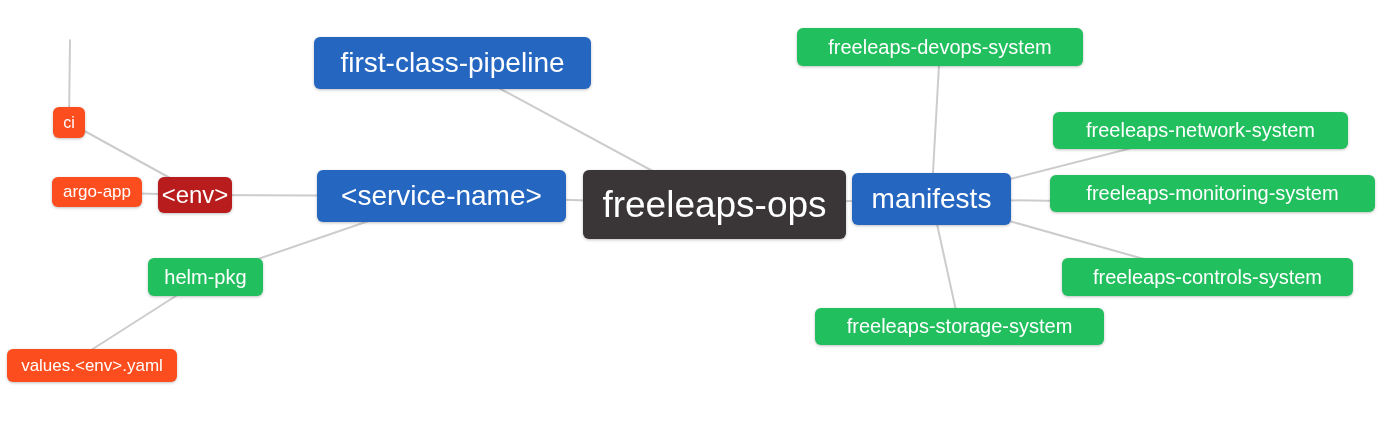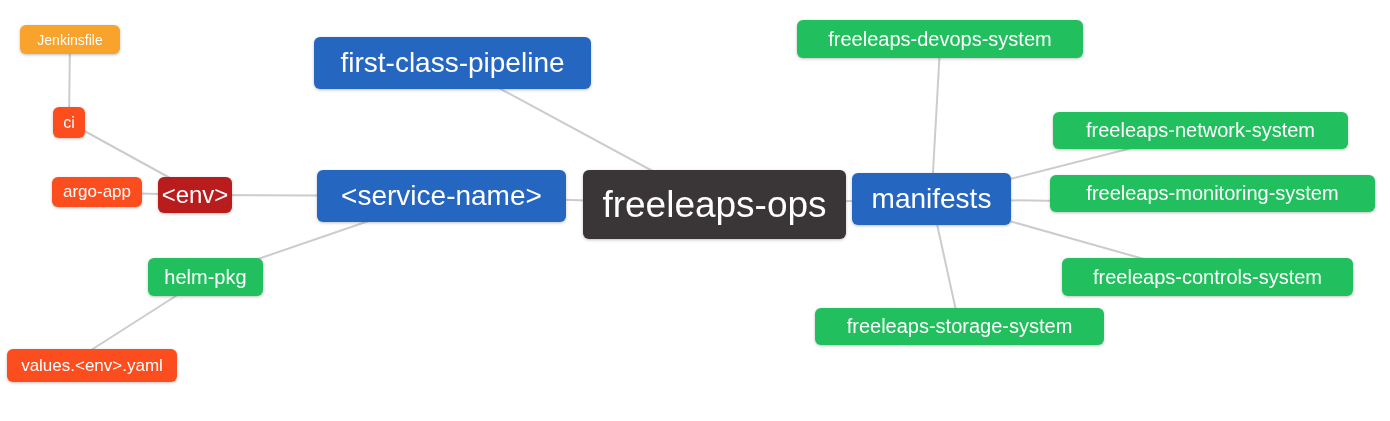--- a/index.html
+++ b/index.html
@@ -57,29 +57,28 @@
       <line x1="714.5" y1="204.5" x2="452.5" y2="63" stroke="#cccccc" stroke-width="2"></line>
       <line x1="714.5" y1="204.5" x2="441.5" y2="196" stroke="#cccccc" stroke-width="2"></line>
       <line x1="714.5" y1="204.5" x2="931.5" y2="199" stroke="#cccccc" stroke-width="2"></line>
       <line x1="931.5" y1="199" x2="940" y2="47" stroke="#cccccc" stroke-width="2"></line>
       <line x1="931.5" y1="199" x2="1200.5" y2="130.5" stroke="#cccccc" stroke-width="2"></line>
       <line x1="931.5" y1="199" x2="1212.5" y2="203.5" stroke="#cccccc" stroke-width="2"></line>
       <line x1="931.5" y1="199" x2="1207.5" y2="277" stroke="#cccccc" stroke-width="2"></line>
       <line x1="931.5" y1="199" x2="959.5" y2="326.5" stroke="#cccccc" stroke-width="2"></line>
     </svg>
   <div class="node-layer" id="node-layer">
-      <div class="node" style="left: 20px; top: 25px; width: 100px; height: 29px; font-size: 14px; background: rgb(248, 164, 44);">Jenkinsfile</div>
       <div class="node" style="left: 53px; top: 107px; width: 32px; height: 31px; font-size: 16px; background: rgb(251, 77, 30);">ci</div>
       <div class="node" style="left: 32px; top: 177px; width: 90px; height: 30px; font-size: 17px; background: rgb(251, 77, 30); margin-left: 20px;">argo-app</div>
       <div class="node" style="left: 158px; top: 177px; width: 74px; height: 36px; font-size: 24px; background: #b91c1c;">&lt;env&gt;</div>
       <div class="node" style="left: 148px; top: 258px; width: 115px; height: 38px; font-size: 20px; background: rgb(34, 191, 94);">helm-pkg</div>
       <div class="node" style="left: 7px; top: 333px; width: 170px; height: 33px; font-size: 17px; background: rgb(251, 77, 30); margin-top: 16px;">values.&lt;env&gt;.yaml</div>
       <div class="node" style="left: 314px; top: 37px; width: 277px; height: 52px; font-size: 28px; background: rgb(37, 102, 193);">first-class-pipeline</div>
       <div class="node" style="left: 317px; top: 170px; width: 249px; height: 52px; font-size: 28px; background: rgb(37, 102, 193);">&lt;service-name&gt;</div>
       <div class="node" style="left: 583px; top: 170px; width: 263px; height: 69px; font-size: 37px; background: rgb(58, 54, 55);">freeleaps-ops</div>
       <div class="node" style="left: 852px; top: 173px; width: 159px; height: 52px; font-size: 28px; background: rgb(37, 102, 193);">manifests</div>
-      <div class="node" style="left: 797px; top: 20px; width: 286px; height: 38px; font-size: 20px; background: rgb(34, 191, 94);">freeleaps-devops-system</div>
+      <div class="node" style="left: 797px; top: 28px; width: 286px; height: 38px; font-size: 20px; background: rgb(34, 191, 94);">freeleaps-devops-system</div>
       <div class="node" style="left: 1053px; top: 112px; width: 295px; height: 37px; font-size: 20px; background: rgb(34, 191, 94);">freeleaps-network-system</div>
       <div class="node" style="left: 1050px; top: 175px; width: 325px; height: 37px; font-size: 20px; background: rgb(34, 191, 94);">freeleaps-monitoring-system</div>
       <div class="node" style="left: 1062px; top: 258px; width: 291px; height: 38px; font-size: 20px; background: rgb(34, 191, 94);">freeleaps-controls-system</div>
       <div class="node" style="left: 815px; top: 308px; width: 289px; height: 37px; font-size: 20px; background: rgb(34, 191, 94);">freeleaps-storage-system</div>
     </div>
 </div>
 
 </body></html>

